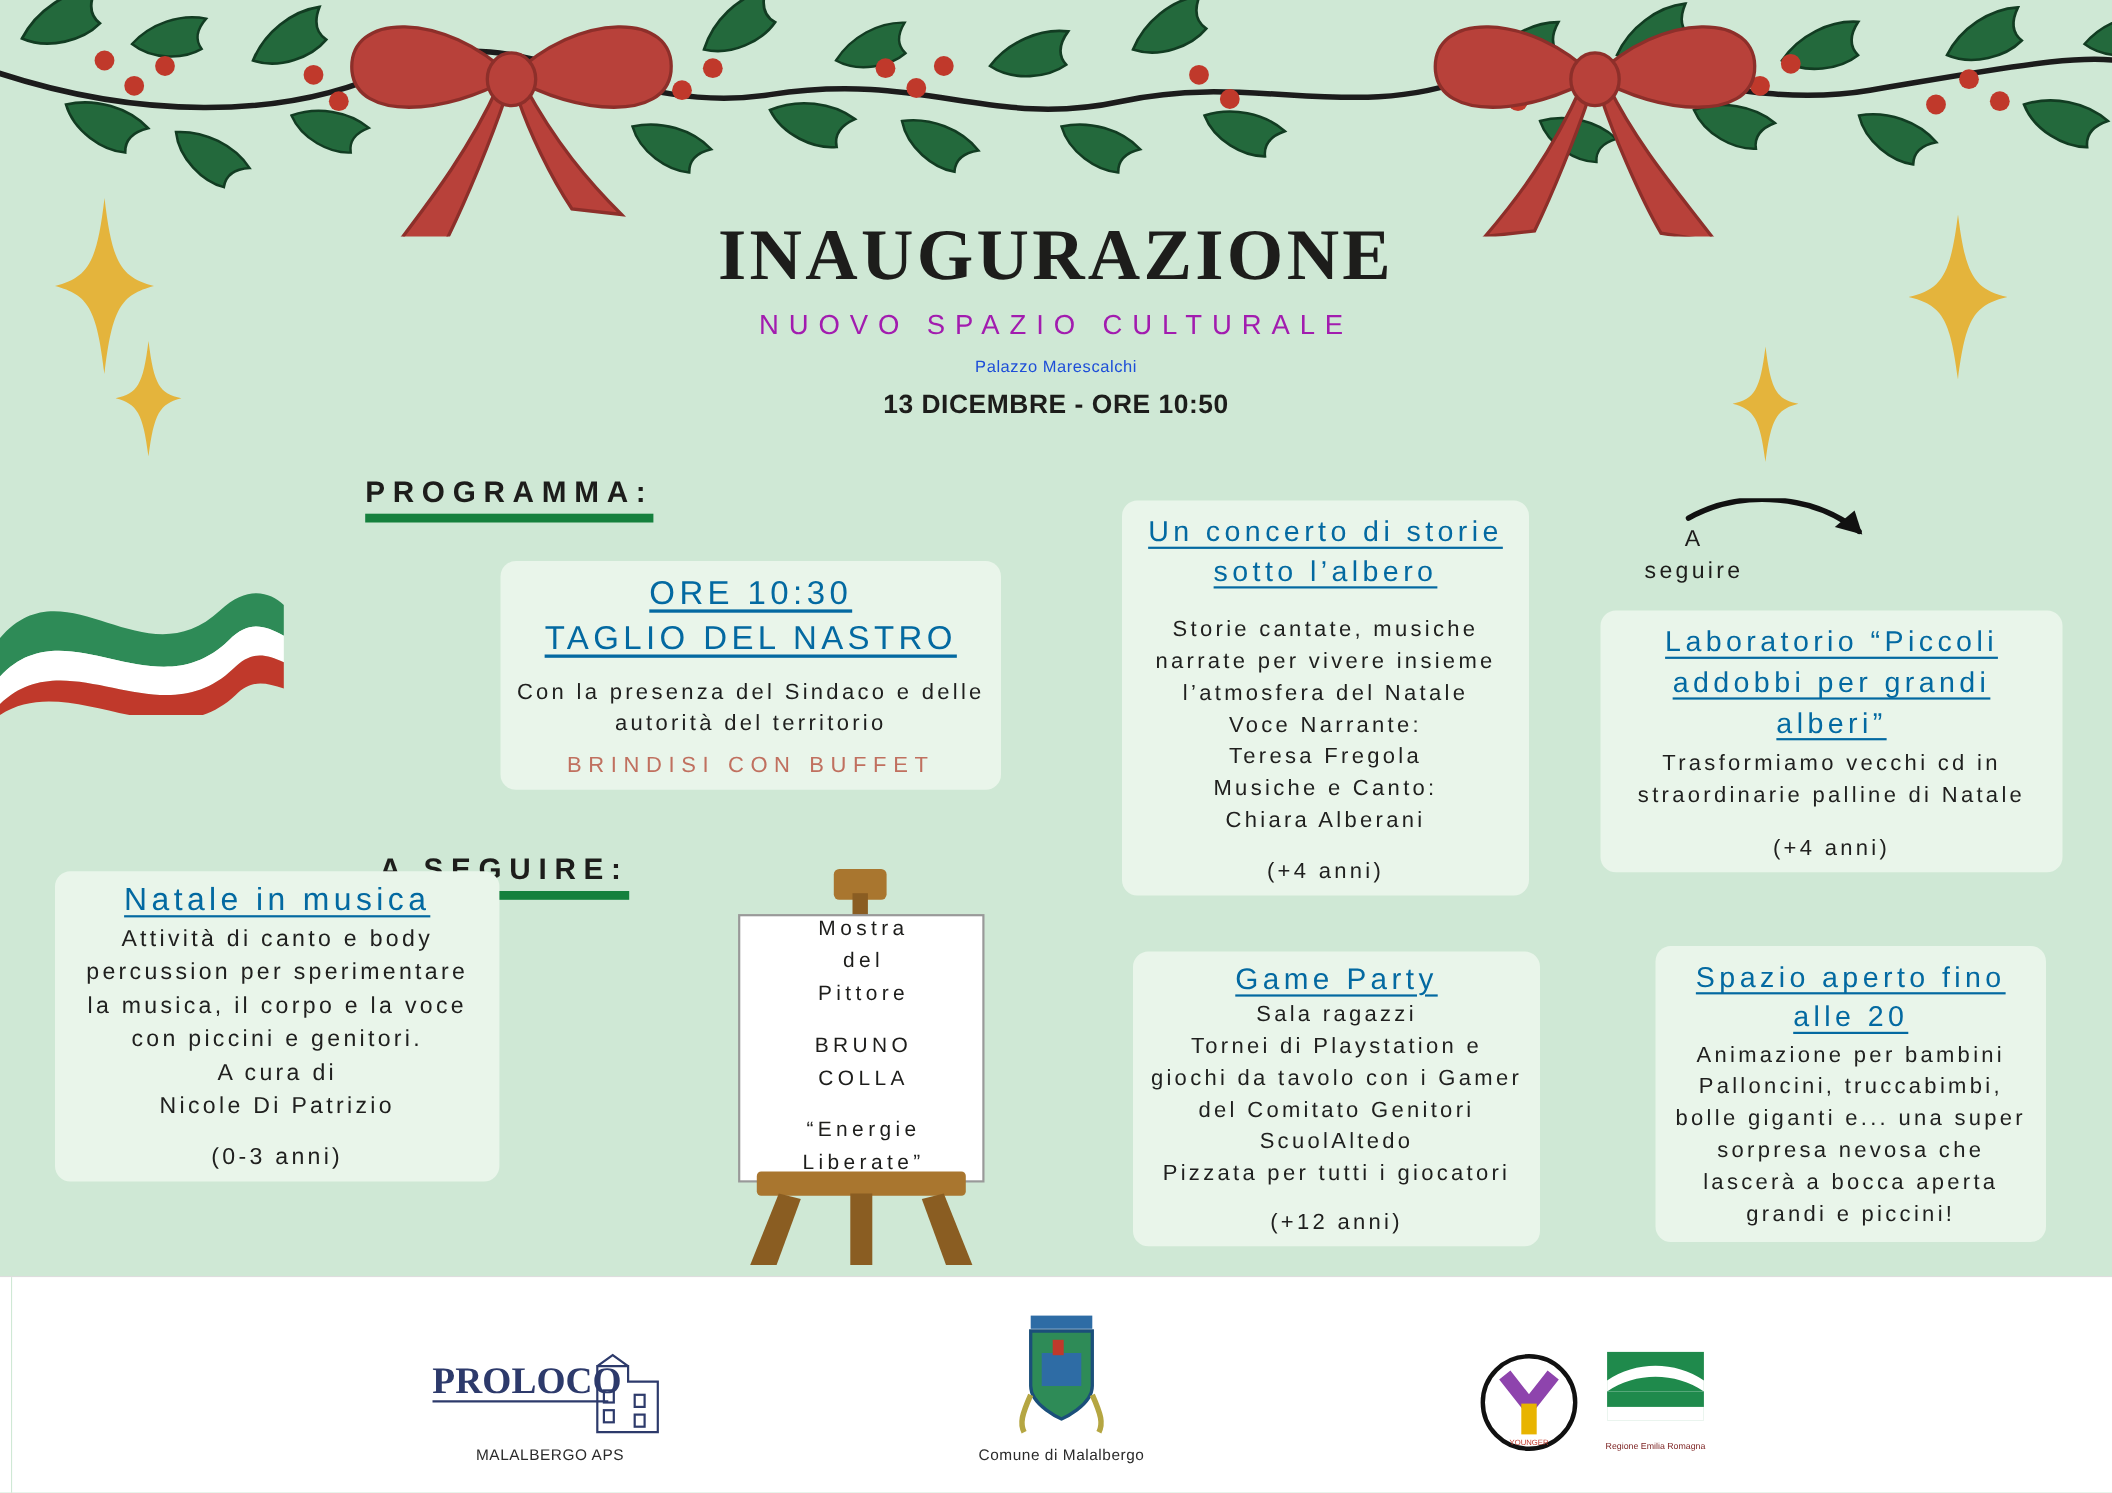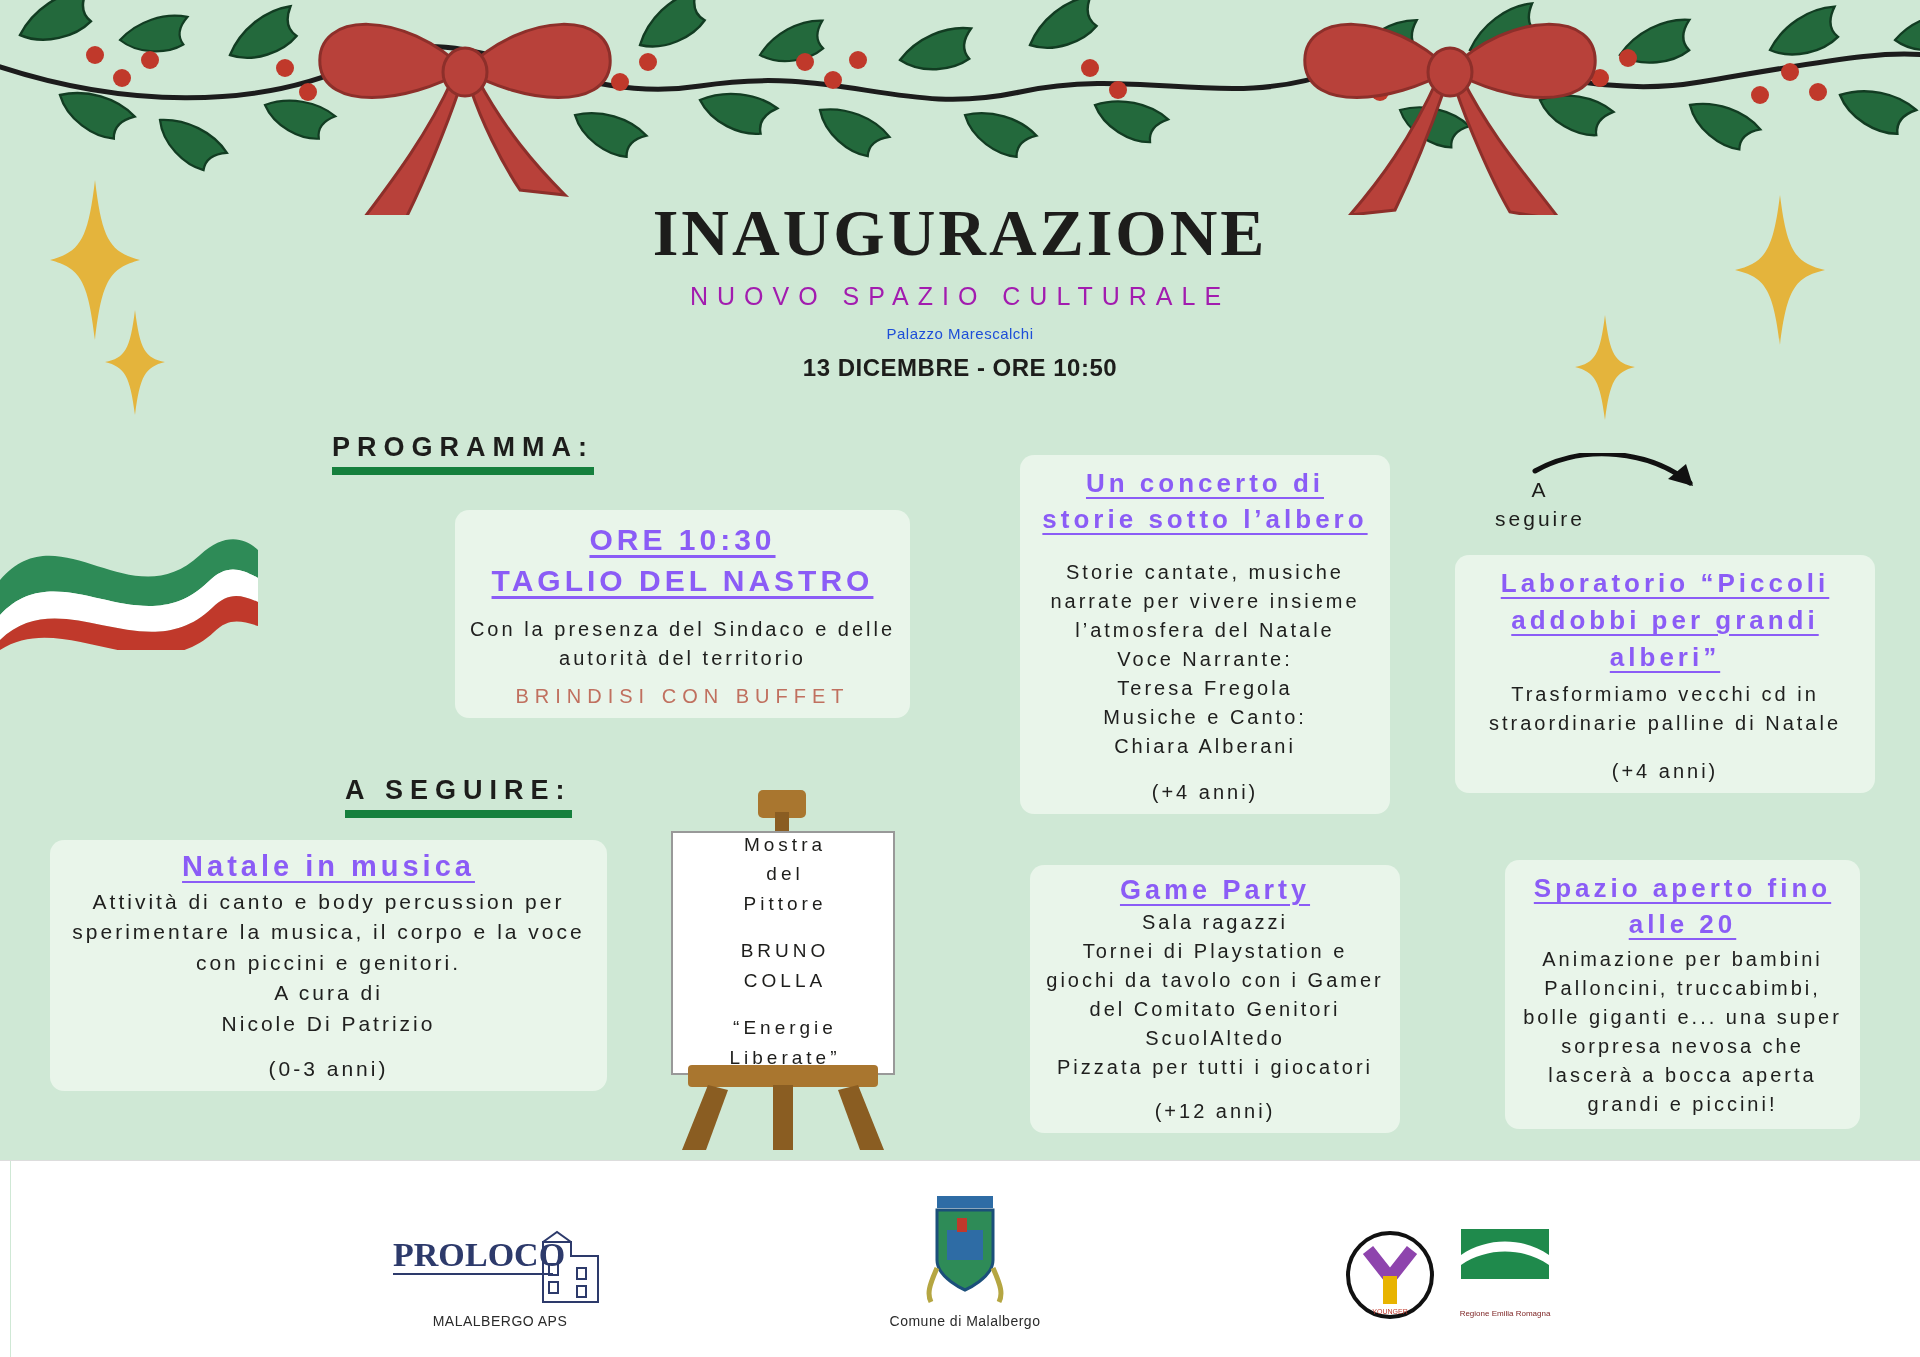--- a/index.html
+++ b/index.html
@@ -64,22 +64,22 @@
 
   
   .card {
     position:absolute;
     background:#e9f5ea;
     border-radius:14px;
     text-align:center;
     padding:10px 14px;
   }
   .card .ttl {
-    color:#8b5cf6;
-    font-weight:bold;
+    color:#0369a1;
+    font-weight:normal;
     letter-spacing:4px;
     text-decoration:underline;
     text-underline-offset:5px;
   }
   .card .body {
     color:#20201f;
     letter-spacing:3px;
     line-height:1.45;
   }
   .card .note {
@@ -92,21 +92,21 @@
     font-size:20px;
     margin-top:12px;
   }
 
   
   #card-taglio { left:455px; top:510px; width:455px; }
   #card-taglio .ttl { font-size:30px; line-height:1.35; }
   #card-taglio .body { font-size:20px; margin-top:14px; }
 
   
-  #card-natale { left:50px; top:840px; width:557px; }
+  #card-natale { left:50px; top:792px; width:404px; }
   #card-natale .ttl { font-size:29px; }
   #card-natale .body { font-size:21px; margin-top:4px; }
   #card-natale .note { font-size:21px; margin-top:18px; }
 
   
   #card-concerto { left:1020px; top:455px; width:370px; }
   #card-concerto .ttl { font-size:26px; line-height:1.4; }
   #card-concerto .body { font-size:20px; margin-top:20px; }
   #card-concerto .note { font-size:20px; margin-top:20px; }
 

